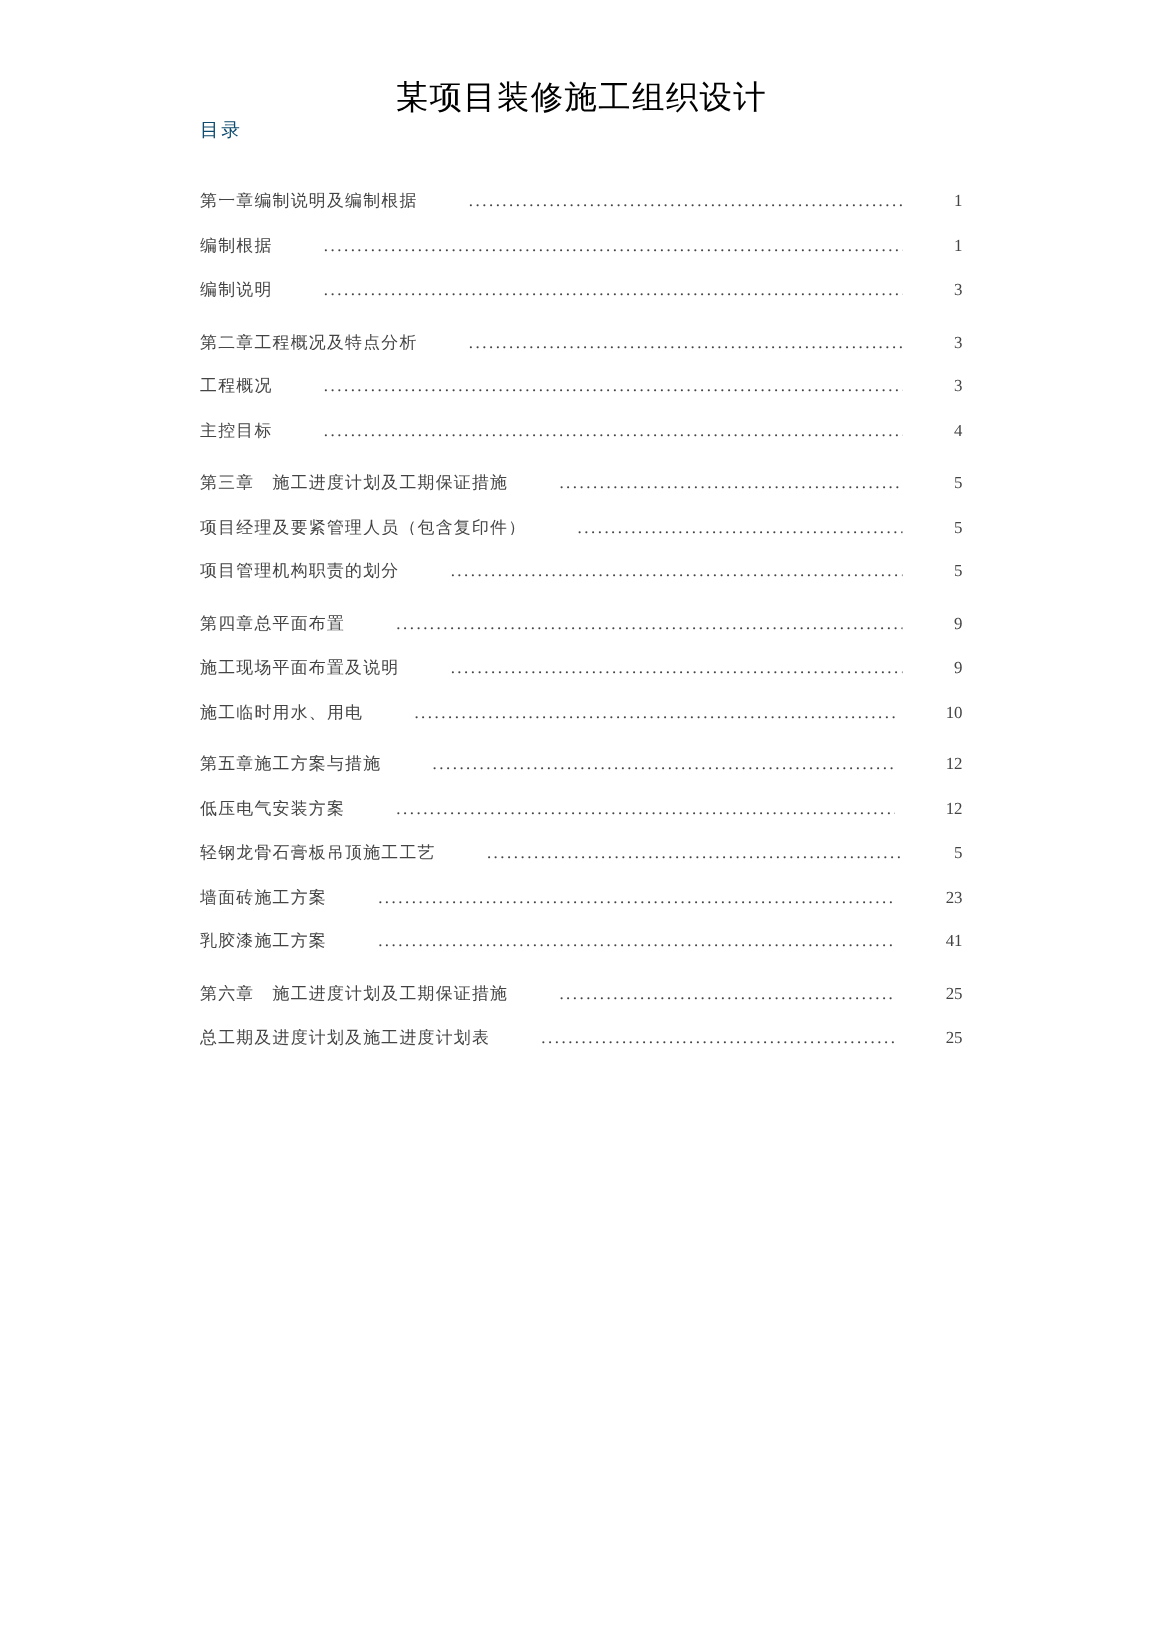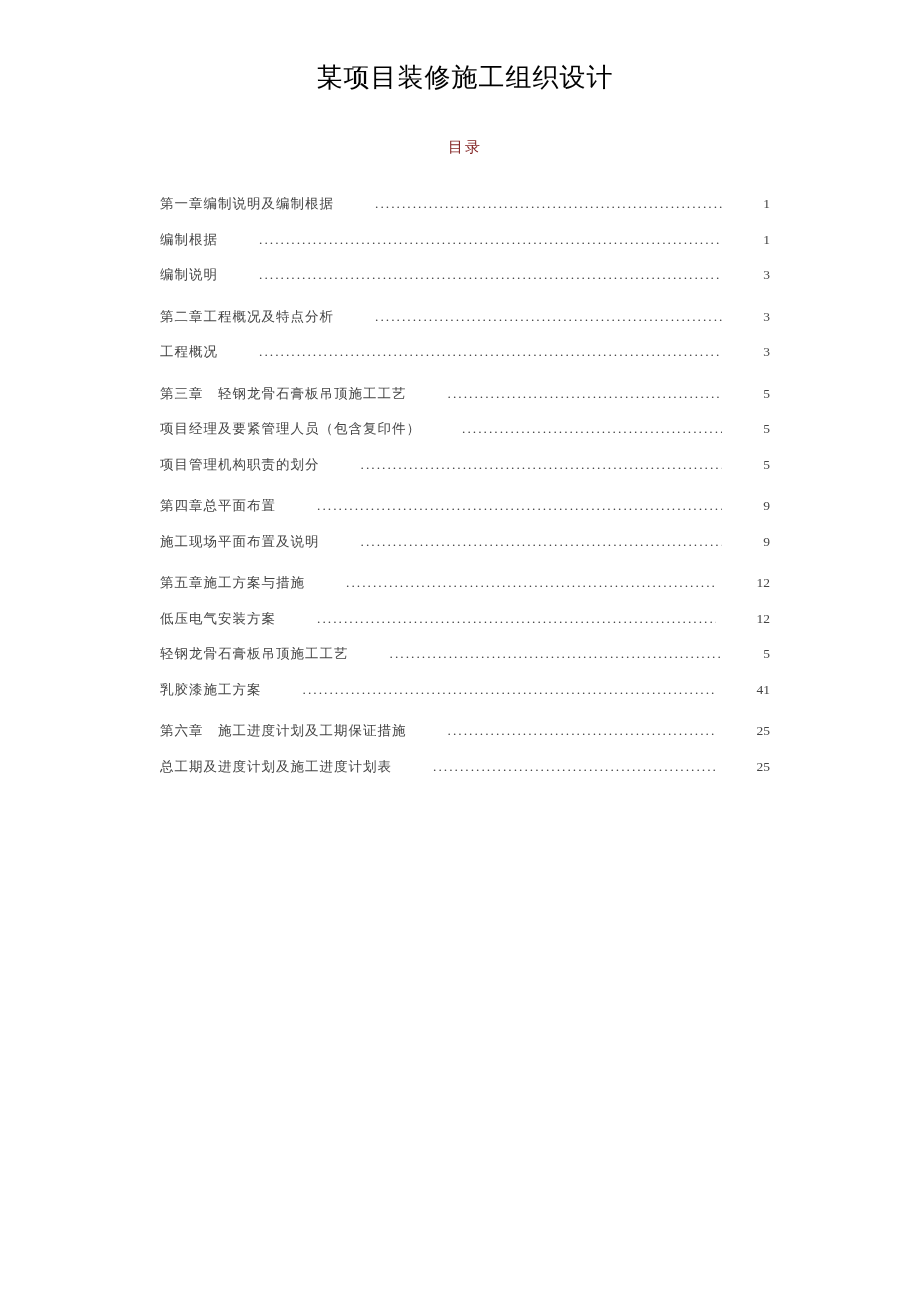--- a/index.html
+++ b/index.html
@@ -14,25 +14,23 @@
     .doc-title {
       font-size: 26px;
       font-weight: normal;
       text-align: center;
       font-family: "SimSun", "宋体", serif;
       color: #000;
       letter-spacing: 1px;
     }
     .toc-heading {
       font-size: 15px;
-      text-align: center;
-      color: #7f1d1d;
+      color: #0c4a6e;
       margin-bottom: 40px;
       letter-spacing: 2px;
-      margin-top: 43px;
     }
     .toc {
       font-size: 13.5px;
       color: #444;
       line-height: 1;
     }
     .toc-row {
       display: flex;
       align-items: flex-start;
       white-space: nowrap;
@@ -78,22 +76,27 @@
     <div class="toc-row level-1">
       <span class="toc-label">第二章工程概况及特点分析</span>
       <span class="toc-leader"></span>
       <span class="toc-page">3</span>
     </div>
     <div class="toc-row level-2">
       <span class="toc-label">工程概况</span>
       <span class="toc-leader"></span>
       <span class="toc-page">3</span>
     </div>
+    <div class="toc-row level-2">
+      <span class="toc-label">主控目标</span>
+      <span class="toc-leader"></span>
+      <span class="toc-page">4</span>
+    </div>
     <div class="toc-row level-1">
-      <span class="toc-label">第三章　轻钢龙骨石膏板吊顶施工工艺</span>
+      <span class="toc-label">第三章　施工进度计划及工期保证措施</span>
       <span class="toc-leader"></span>
       <span class="toc-page">5</span>
     </div>
     <div class="toc-row level-2">
       <span class="toc-label">项目经理及要紧管理人员（包含复印件）</span>
       <span class="toc-leader"></span>
       <span class="toc-page">5</span>
     </div>
     <div class="toc-row level-2">
       <span class="toc-label">项目管理机构职责的划分</span>
@@ -103,34 +106,44 @@
     <div class="toc-row level-1">
       <span class="toc-label">第四章总平面布置</span>
       <span class="toc-leader"></span>
       <span class="toc-page">9</span>
     </div>
     <div class="toc-row level-2">
       <span class="toc-label">施工现场平面布置及说明</span>
       <span class="toc-leader"></span>
       <span class="toc-page">9</span>
     </div>
+    <div class="toc-row level-2">
+      <span class="toc-label">施工临时用水、用电</span>
+      <span class="toc-leader"></span>
+      <span class="toc-page">10</span>
+    </div>
     <div class="toc-row level-1">
       <span class="toc-label">第五章施工方案与措施</span>
       <span class="toc-leader"></span>
       <span class="toc-page">12</span>
     </div>
     <div class="toc-row level-2">
       <span class="toc-label">低压电气安装方案</span>
       <span class="toc-leader"></span>
       <span class="toc-page">12</span>
     </div>
     <div class="toc-row level-2">
       <span class="toc-label">轻钢龙骨石膏板吊顶施工工艺</span>
       <span class="toc-leader"></span>
       <span class="toc-page">5</span>
+    </div>
+    <div class="toc-row level-2">
+      <span class="toc-label">墙面砖施工方案</span>
+      <span class="toc-leader"></span>
+      <span class="toc-page">23</span>
     </div>
     <div class="toc-row level-2">
       <span class="toc-label">乳胶漆施工方案</span>
       <span class="toc-leader"></span>
       <span class="toc-page">41</span>
     </div>
     <div class="toc-row level-1">
       <span class="toc-label">第六章　施工进度计划及工期保证措施</span>
       <span class="toc-leader"></span>
       <span class="toc-page">25</span>

